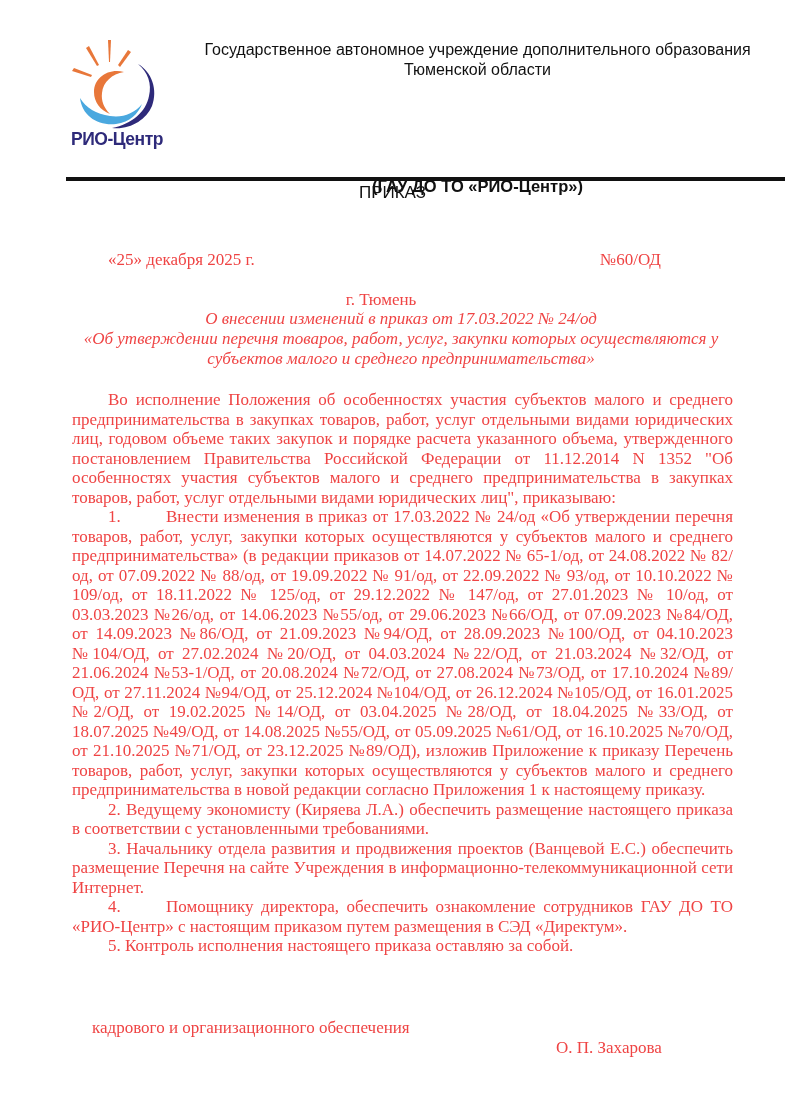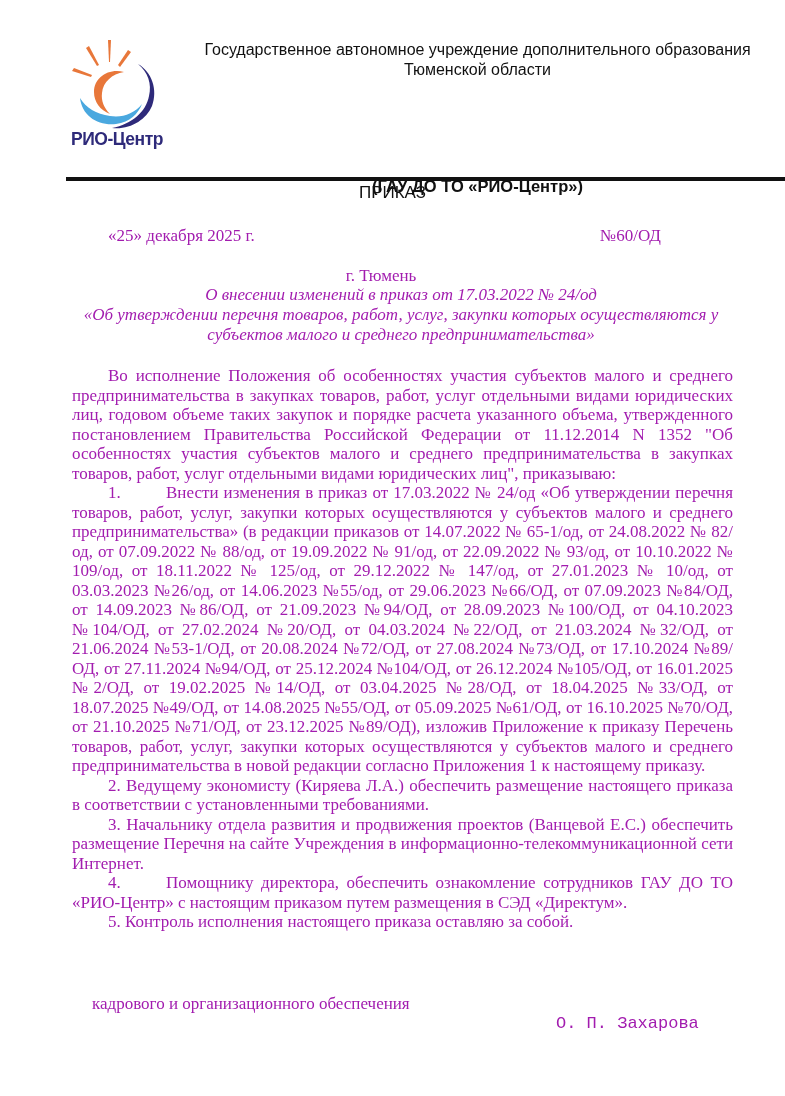--- a/index.html
+++ b/index.html
@@ -13,33 +13,33 @@
     .hdr { position: absolute; left: 170px; width: 615px; text-align: center; font-family: "Liberation Sans", sans-serif; color: #111; white-space: nowrap; }
     .hdr-1 { top: 41px; font-size: 16px; }
     .hdr-2 { top: 61px; font-size: 16px; }
     .hdr-3 { top: 100px; font-size: 16.5px; font-weight: bold; }
     .hdr-4 { top: 140px; font-size: 16.5px; font-weight: bold; margin-top: 37px; }
 
     .rule { position: absolute; left: 66px; top: 177px; width: 719px; height: 4px; background: #111; }
 
     .title { position: absolute; left: 0; width: 785px; top: 183px; text-align: center; font-family: "Liberation Sans", sans-serif; font-size: 17px; color: #111; }
 
-    .serif { font-family: "Liberation Serif", serif; font-size: 17px; color: #a21caf; }
+    .serif { font-family: "Liberation Serif", serif; font-size: 17px; color: #ef4444; margin-top: 24px; }
     .date { position: absolute; left: 108px; top: 226px; }
     .number { position: absolute; left: 600px; top: 226px; }
     .city { position: absolute; left: 0; width: 762px; top: 266px; text-align: center; }
     .subject { position: absolute; left: 66px; width: 670px; top: 285px; text-align: center; font-style: italic; line-height: 20px; }
 
     .body { position: absolute; left: 72px; width: 661px; top: 366px; line-height: 19.5px; text-align: justify; }
     .body p { margin: 0; }
     .indent { text-indent: 36px; }
     .item-num { display: inline-block; width: 58px; text-indent: 0; }
 
     .sign-left { position: absolute; left: 92px; top: 993px; line-height: 21px; }
-    .sign-right { position: absolute; left: 556px; top: 1014px; font-family: Liberation Mono, monospace; }
+    .sign-right { position: absolute; left: 556px; top: 1014px; }
   </style>
 </head>
 <body>
 
 <div class="page">
 
   <div class="logo">
     <svg width="110" height="95" viewBox="0 0 110 95">
 
       <g fill="#e8773a">

